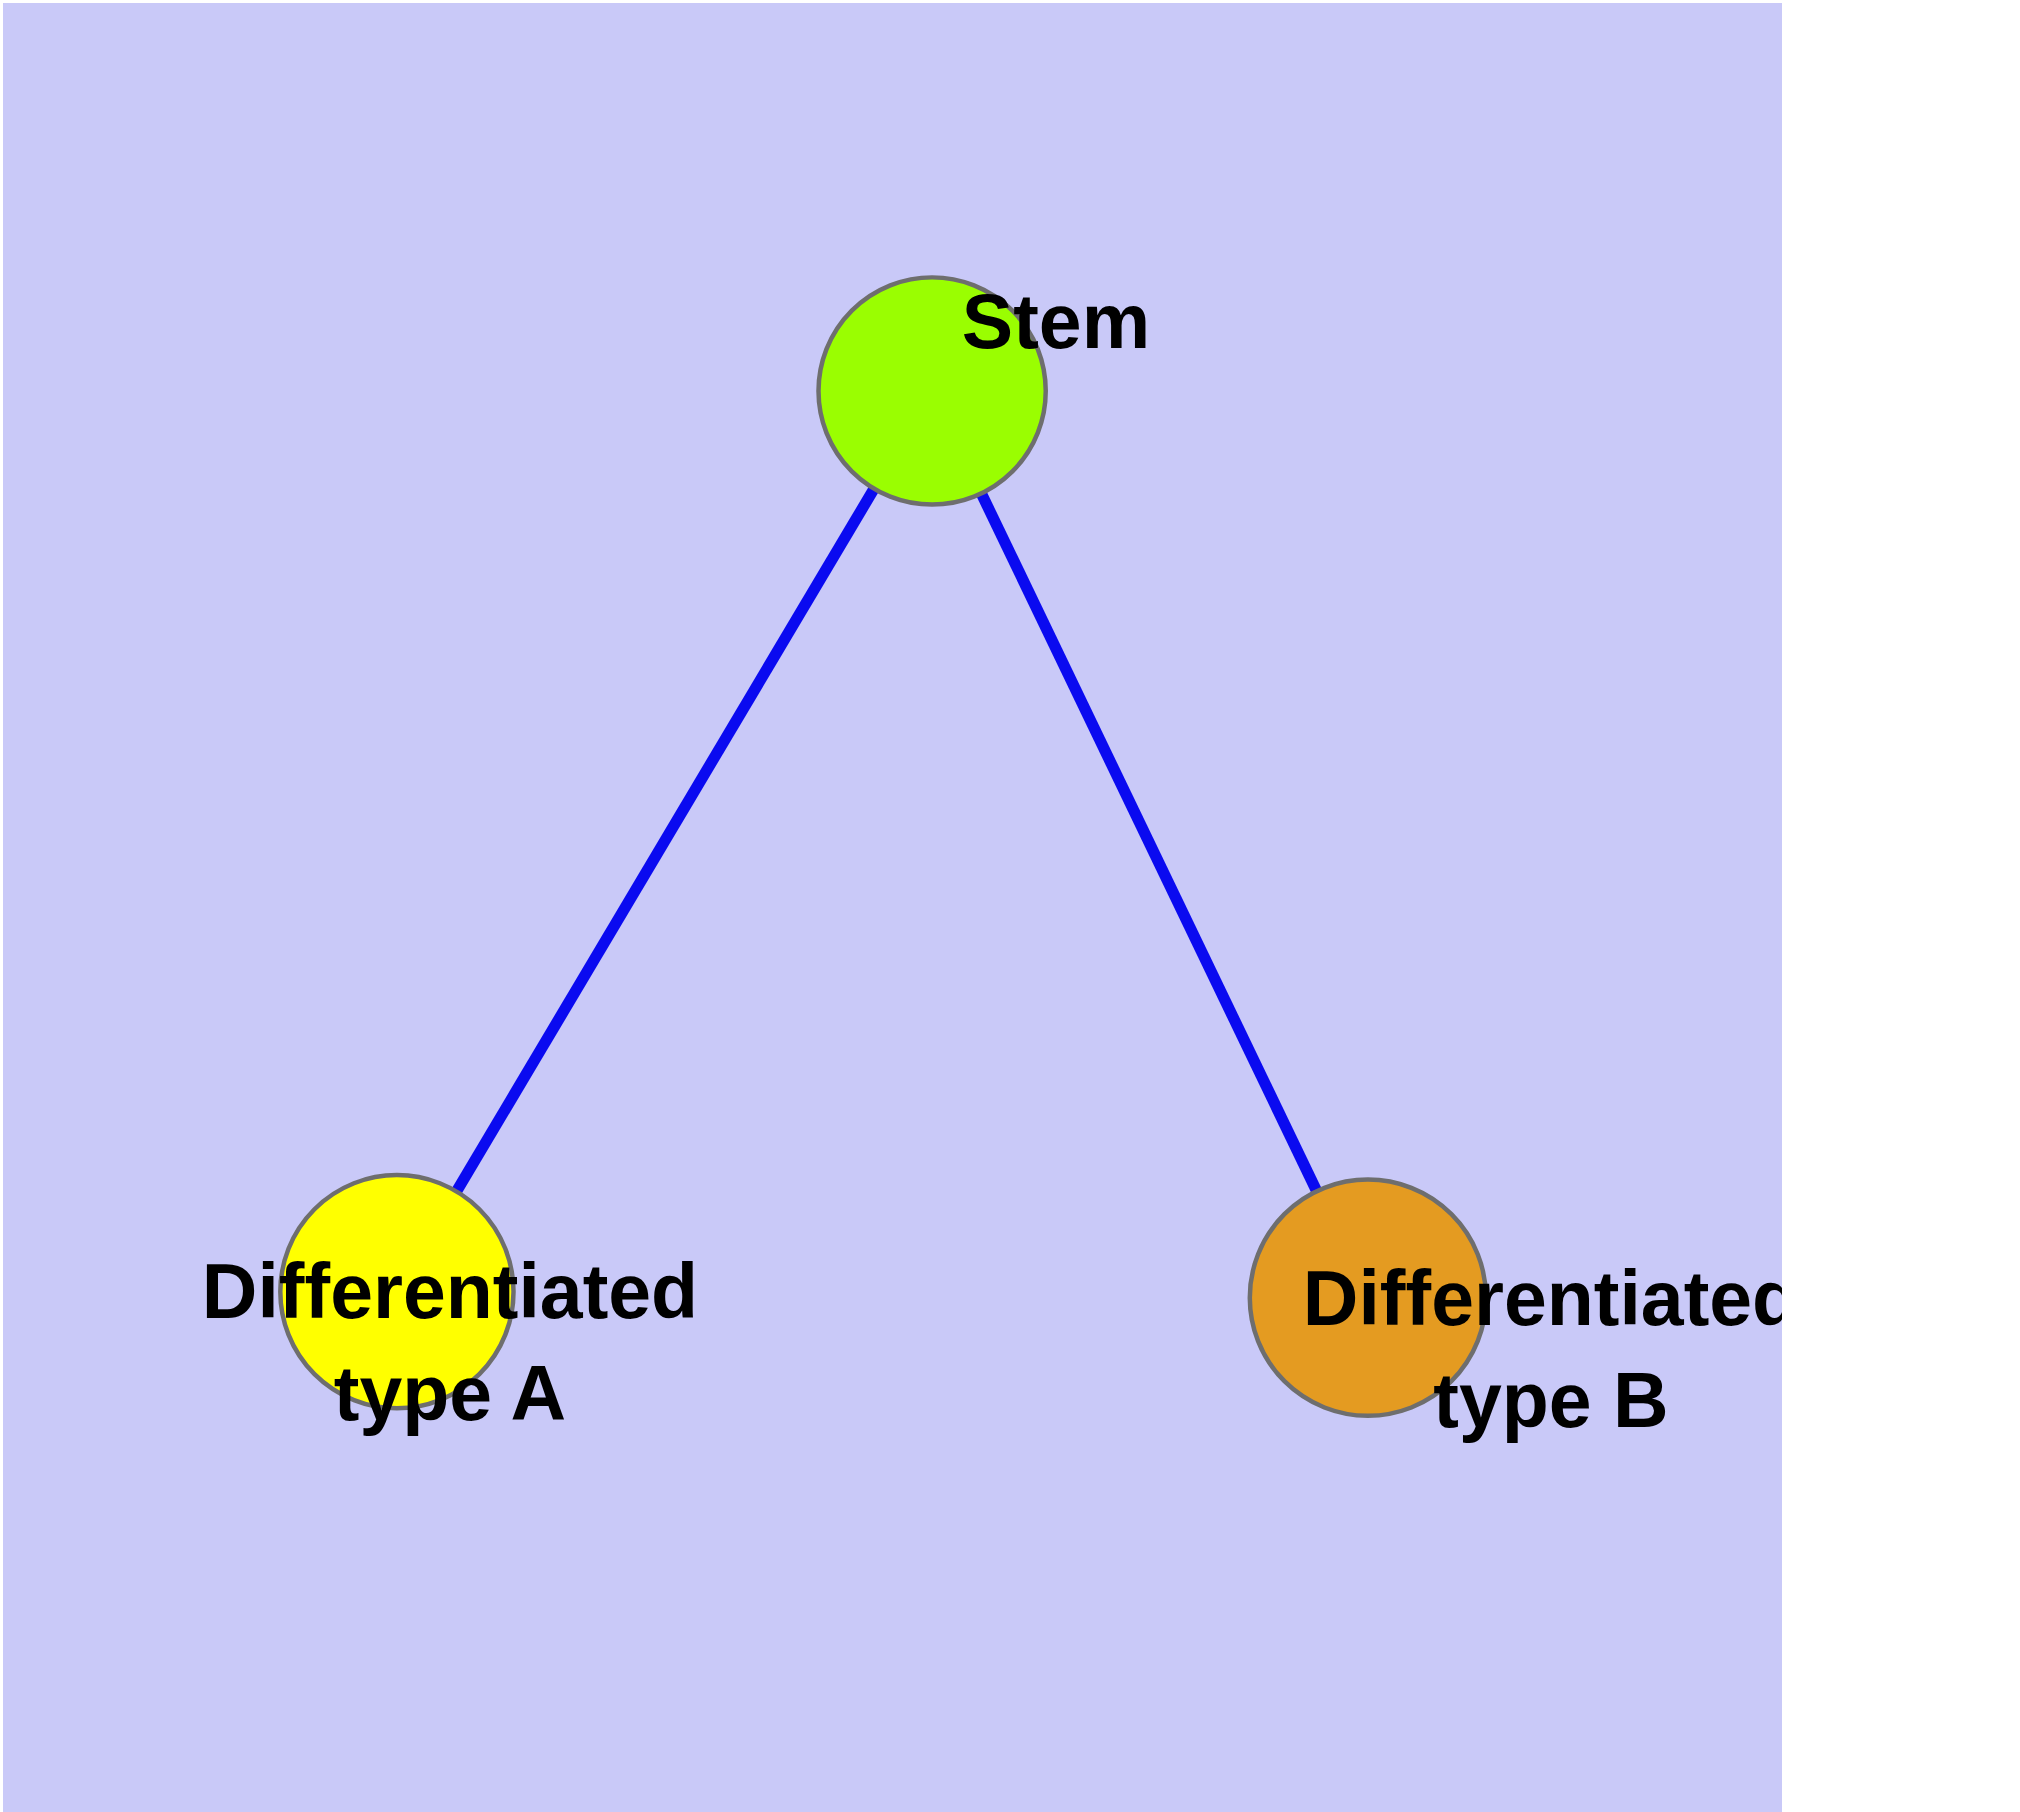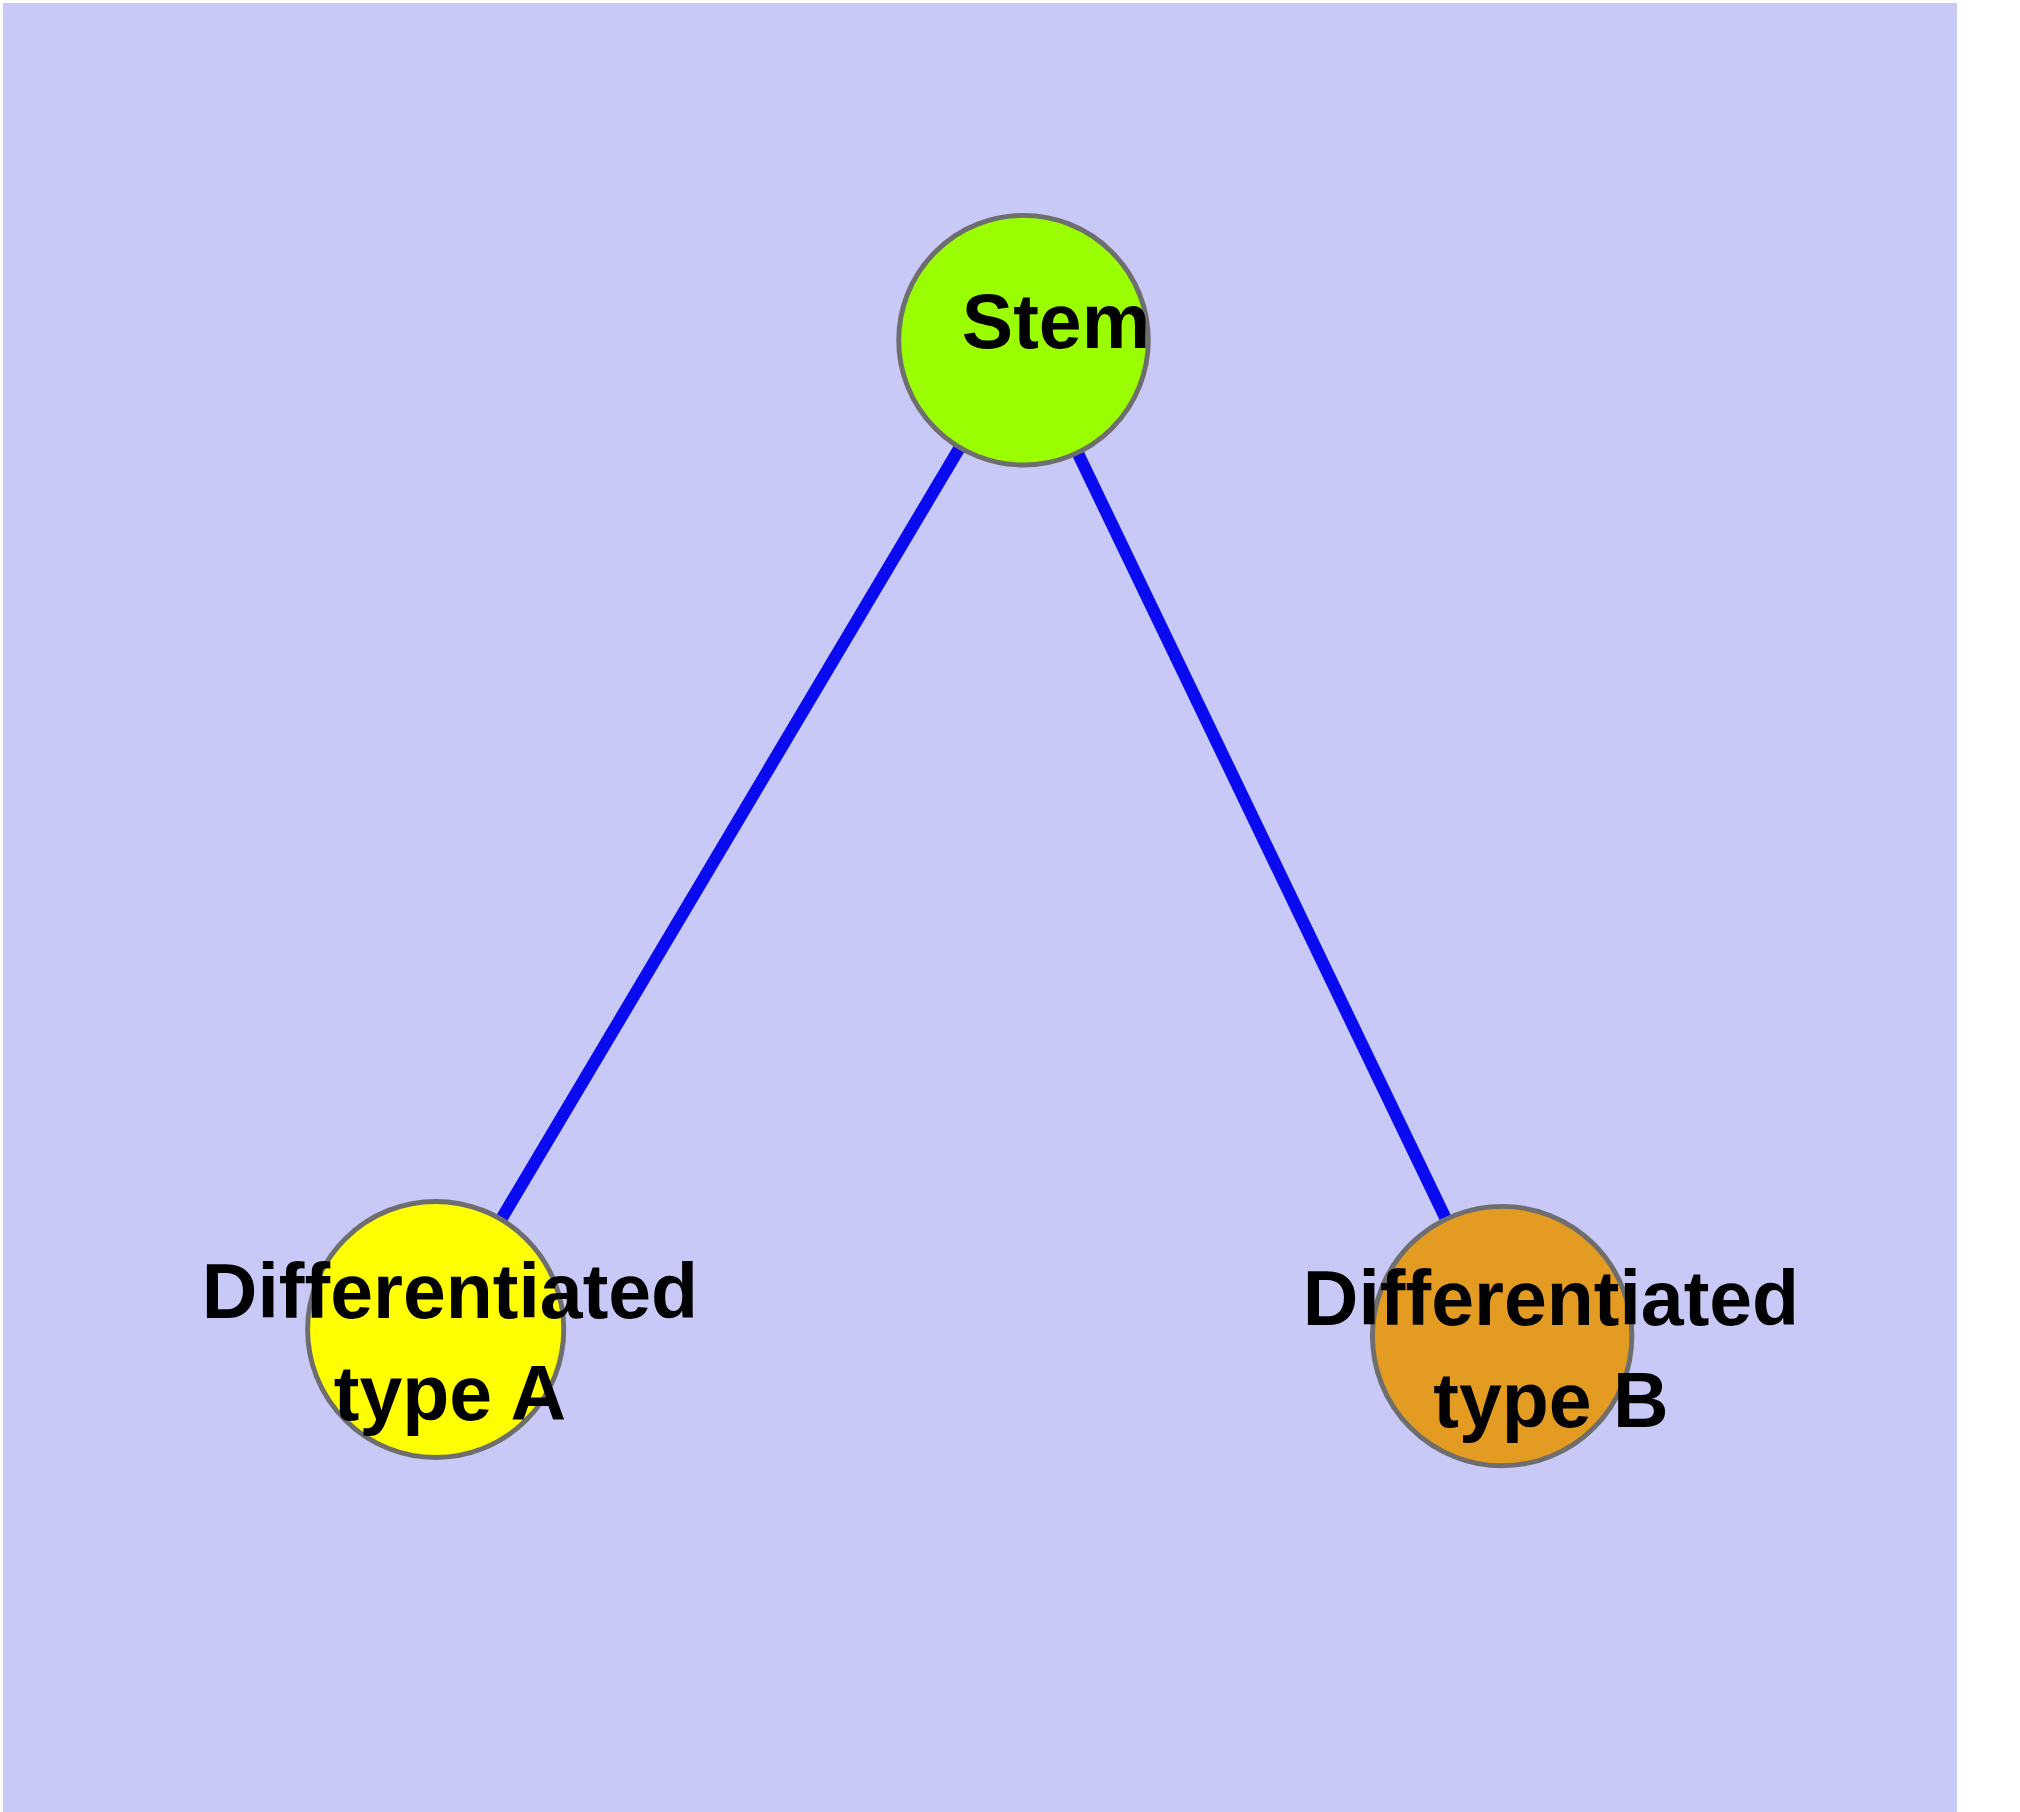--- a/index.html
+++ b/index.html
@@ -2,21 +2,21 @@
 <html style="font-size:13.6px"><head>
 <meta charset="utf-8">
 <style>
   html, body {
     margin: 0;
     padding: 0;
     background: #ffffff;
   }
   .canvas {
     position: relative;
-    width: 1957px;
+    width: 1782px;
     height: 1812px;
     box-sizing: border-box;
     border-top: 3.4px solid #ffffff;
     border-left: 3.4px solid #ffffff;
     overflow: hidden;
     font-family: "Liberation Sans", sans-serif;
   }
   .edges-layer {
     position: absolute;
     left: 0;

